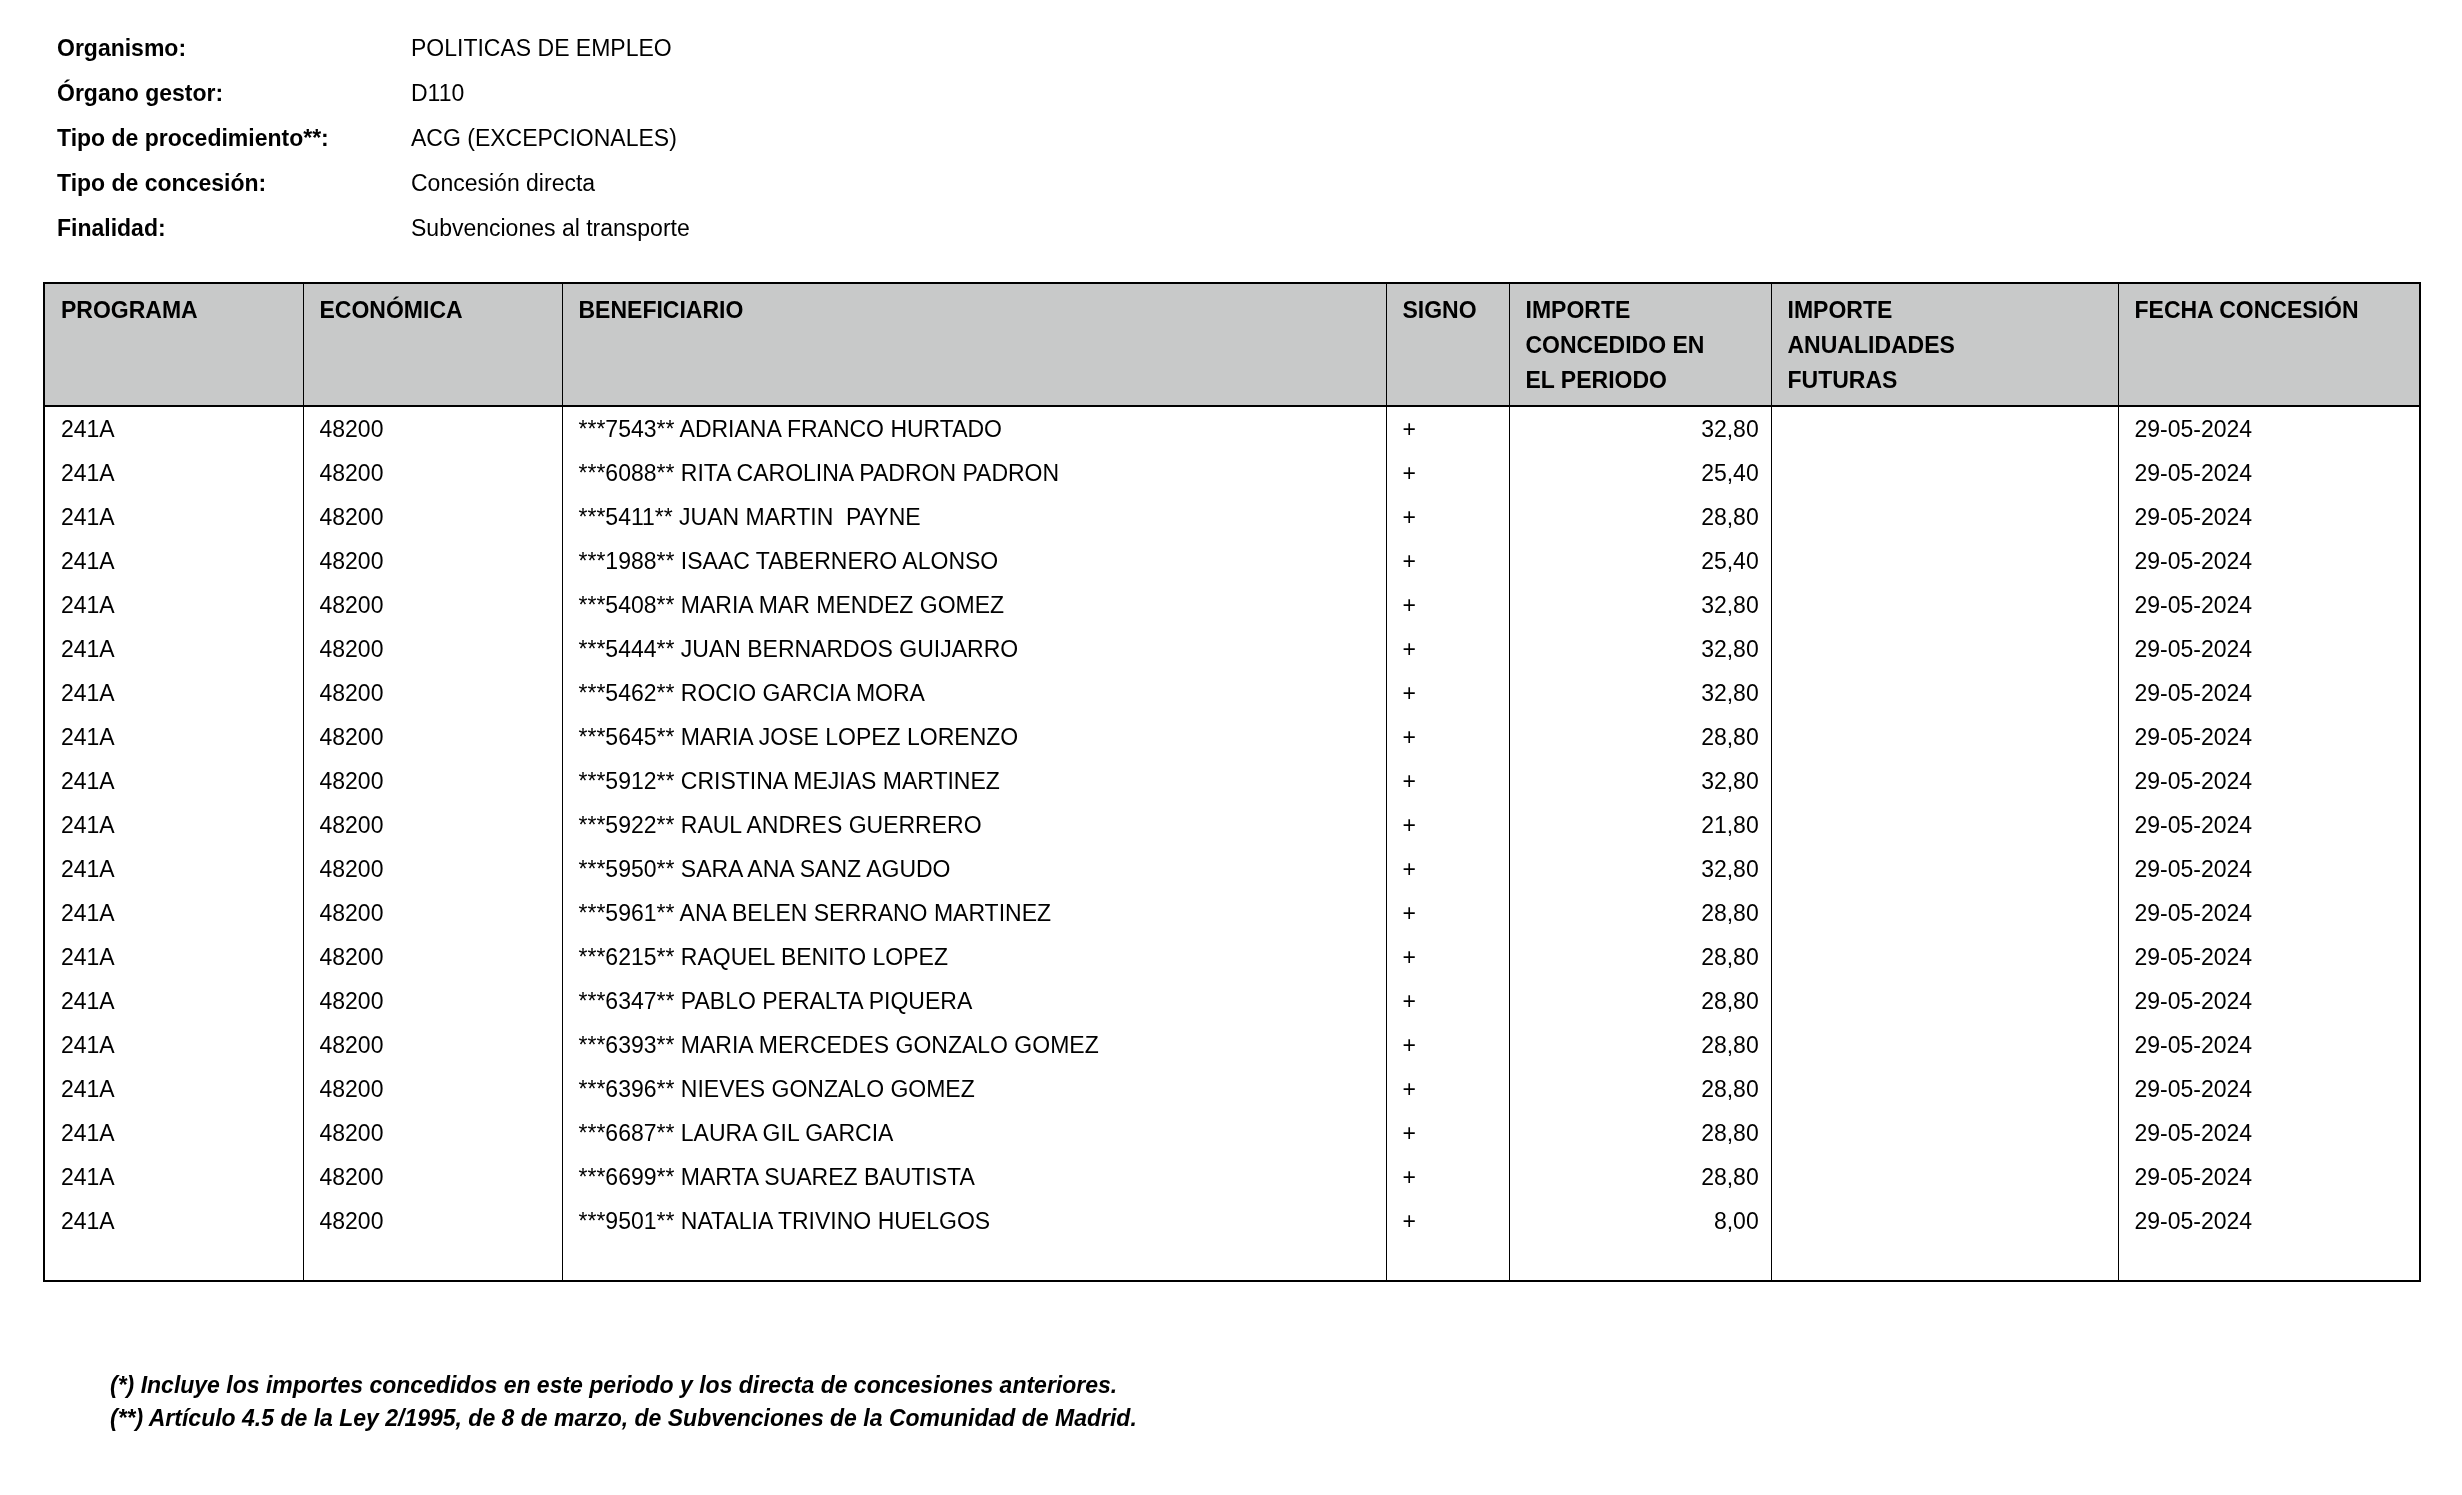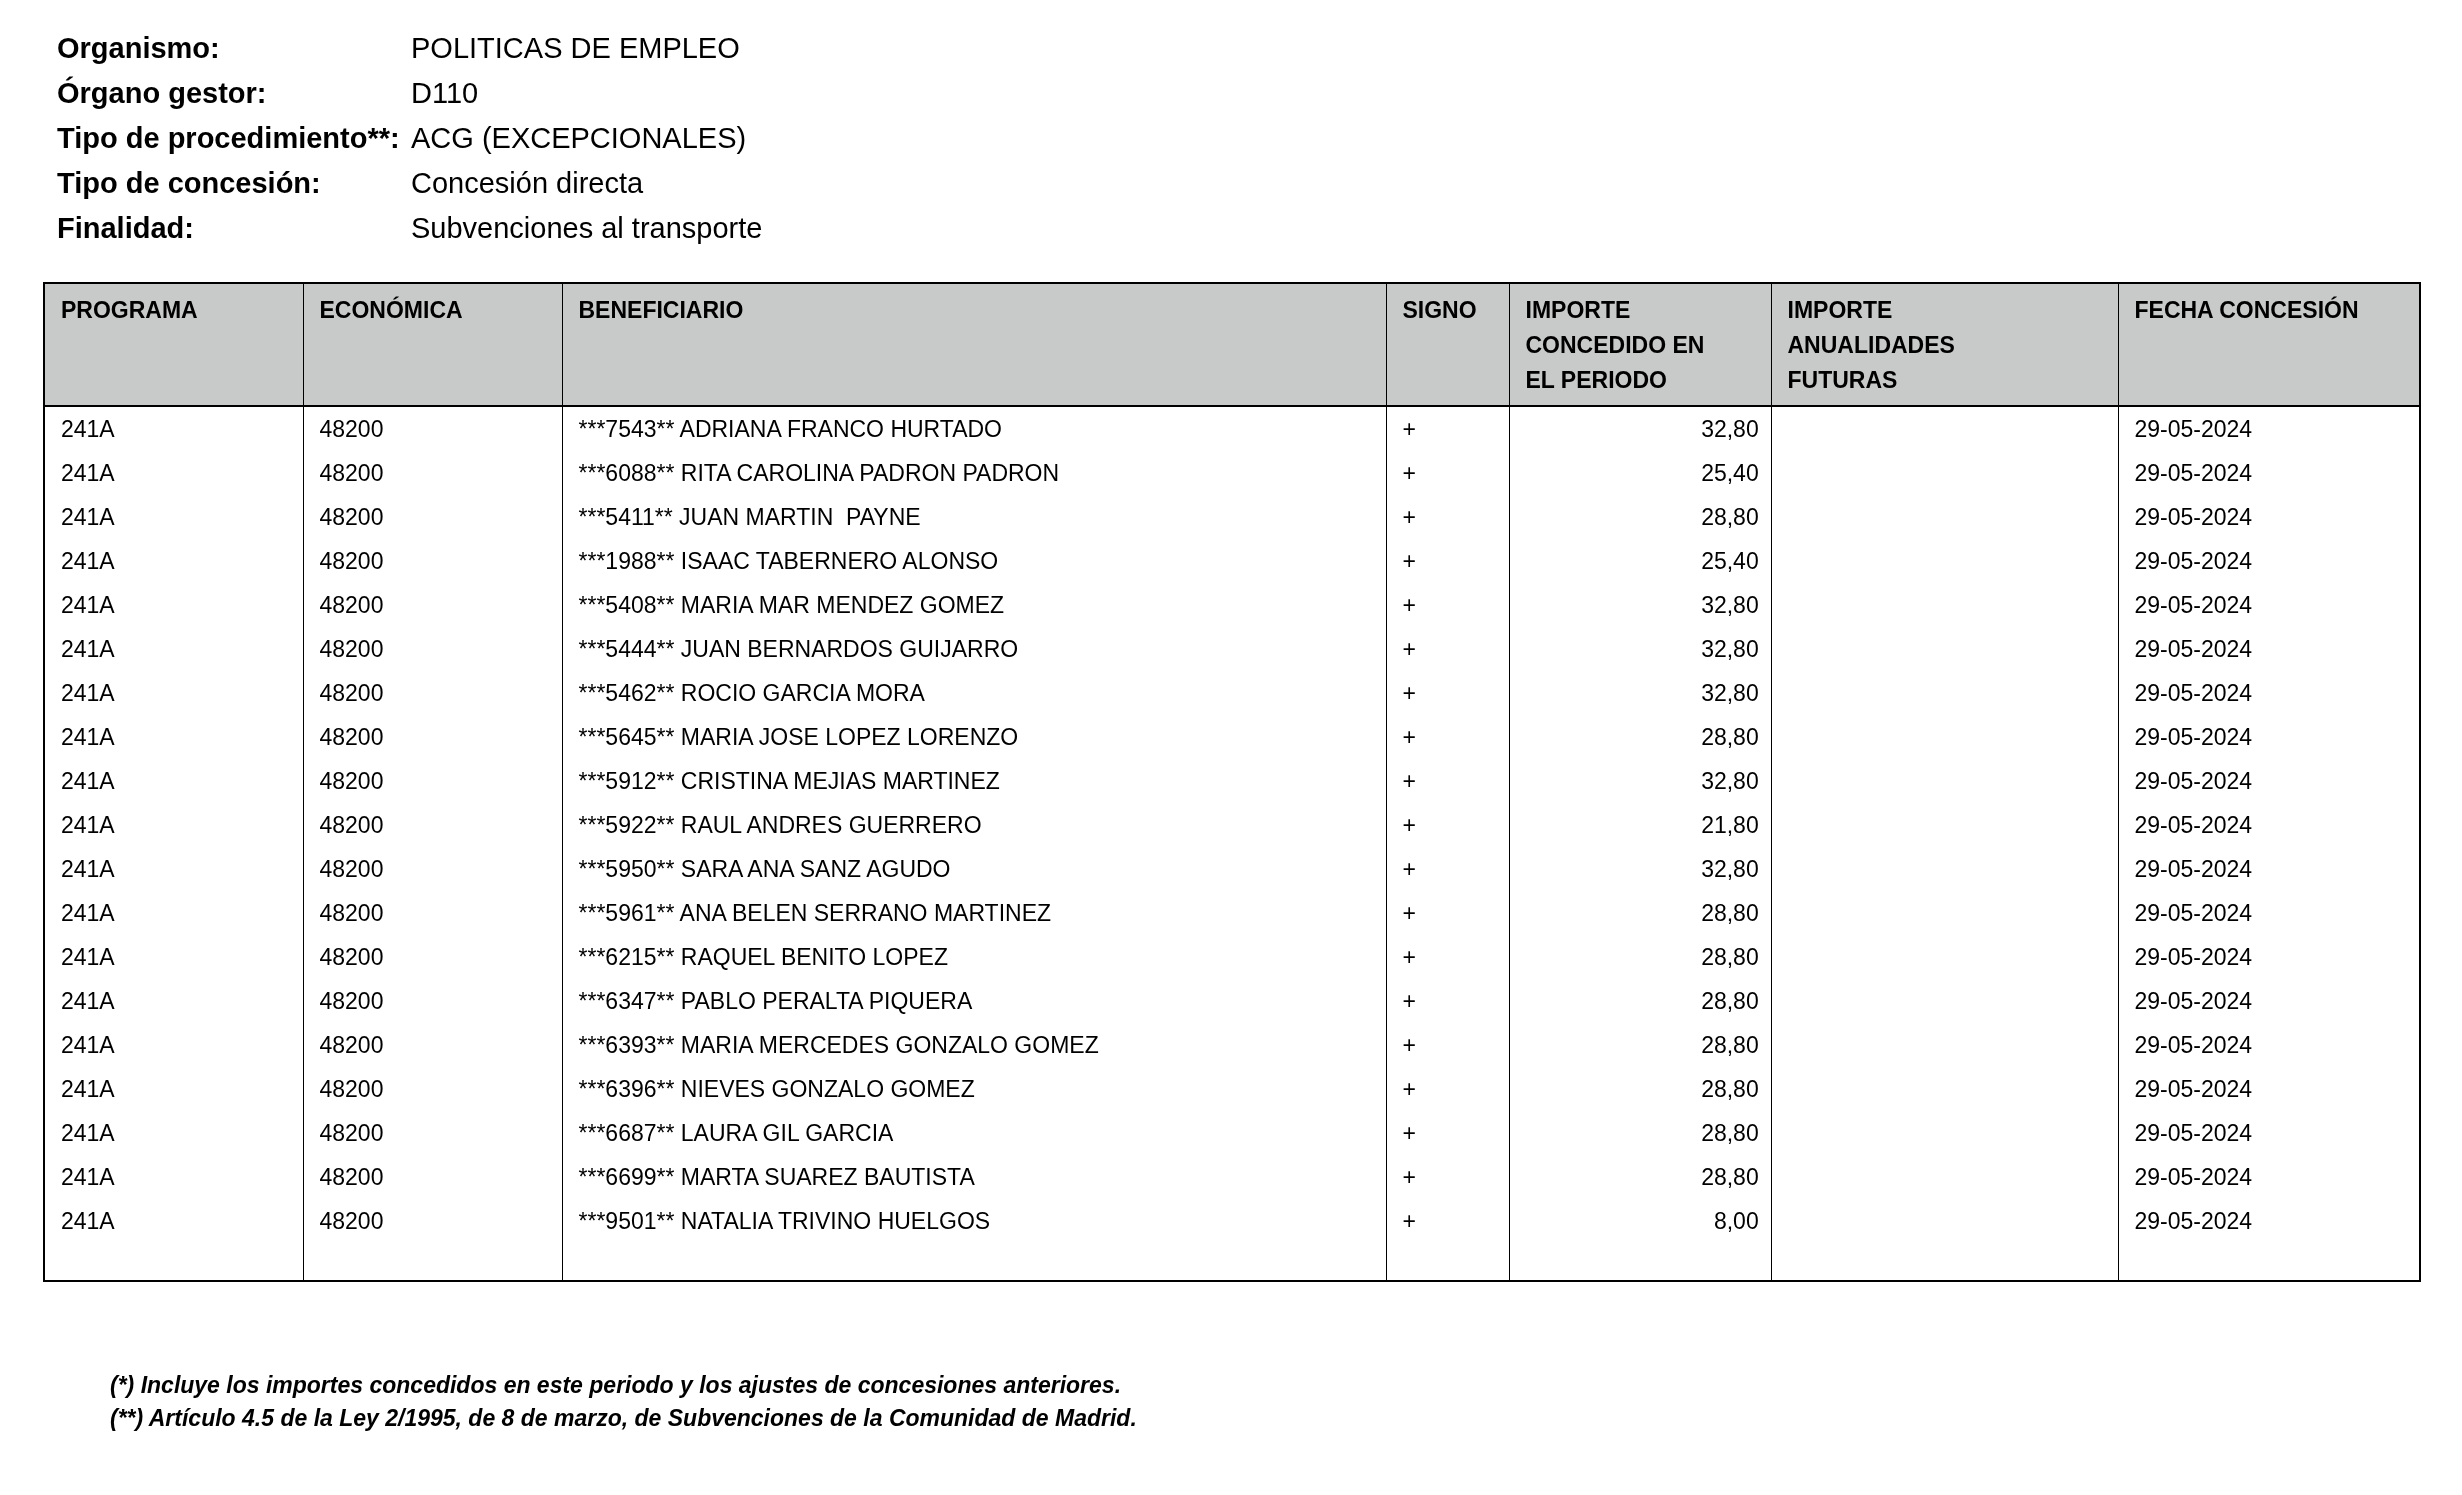--- a/index.html
+++ b/index.html
@@ -15,21 +15,21 @@
     color: #000000;
     overflow: hidden;
   }
 
   
   .meta {
     margin: 26.4px 0 0 57px;
   }
   .meta-row {
     display: flex;
-    font-size: 29px;
+    font-size: 23px;
     line-height: 45px;
   }
   .meta-label {
     flex: 0 0 354px;
     font-weight: bold;
   }
   .meta-value {
     font-weight: normal;
     white-space: pre;
     text-align: right;
@@ -317,16 +317,16 @@
         <td></td>
         <td></td>
         <td></td>
         <td></td>
         <td></td>
       </tr>
     </tbody>
 </table>
 
 <div class="footnotes">
-  <div>(*) Incluye los importes concedidos en este periodo y los ajustes de concesiones anteriores.</div>
+  <div>(*) Incluye los importes concedidos en este periodo y los directa de concesiones anteriores.</div>
   <div>(**) Artículo 4.5 de la Ley 2/1995, de 8 de marzo, de Subvenciones de la Comunidad de Madrid.</div>
 </div>
 
 
 </body></html>

